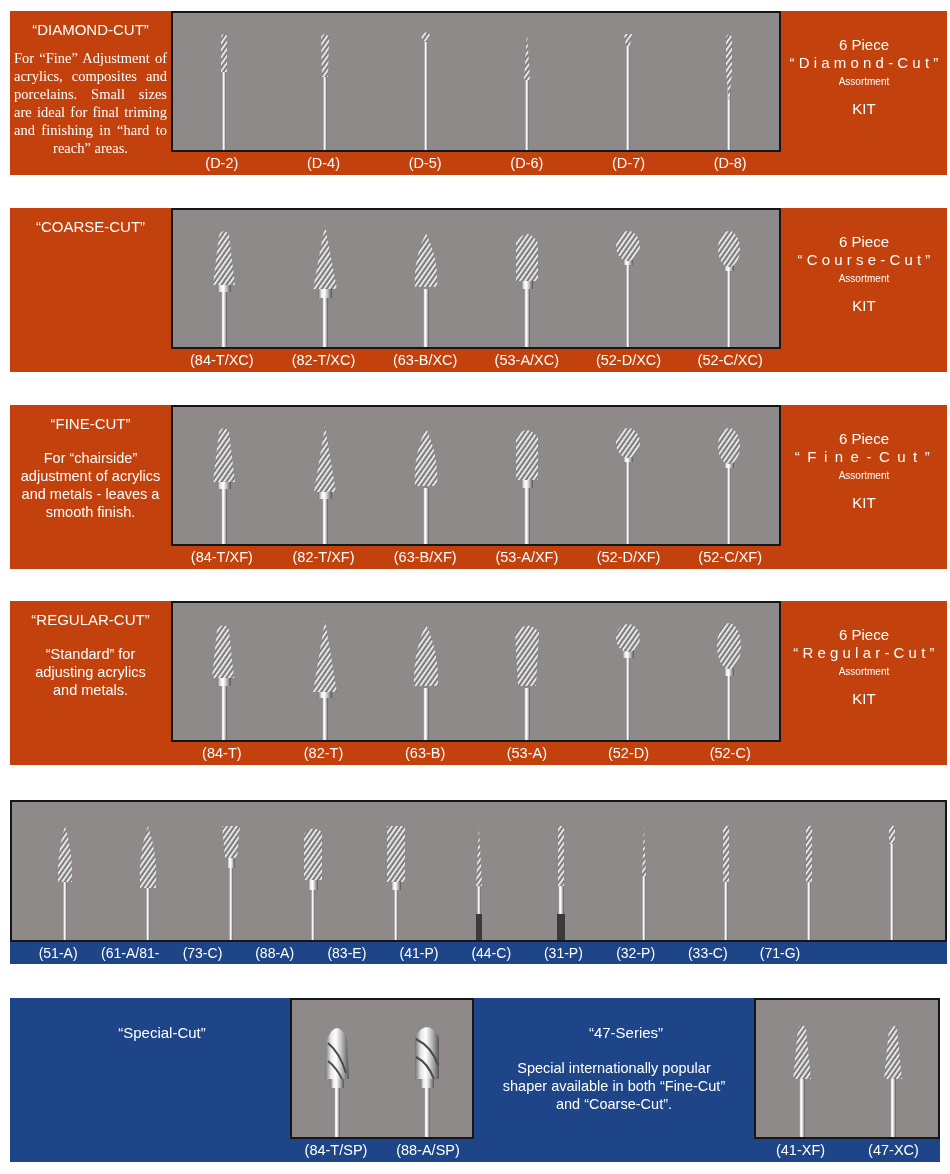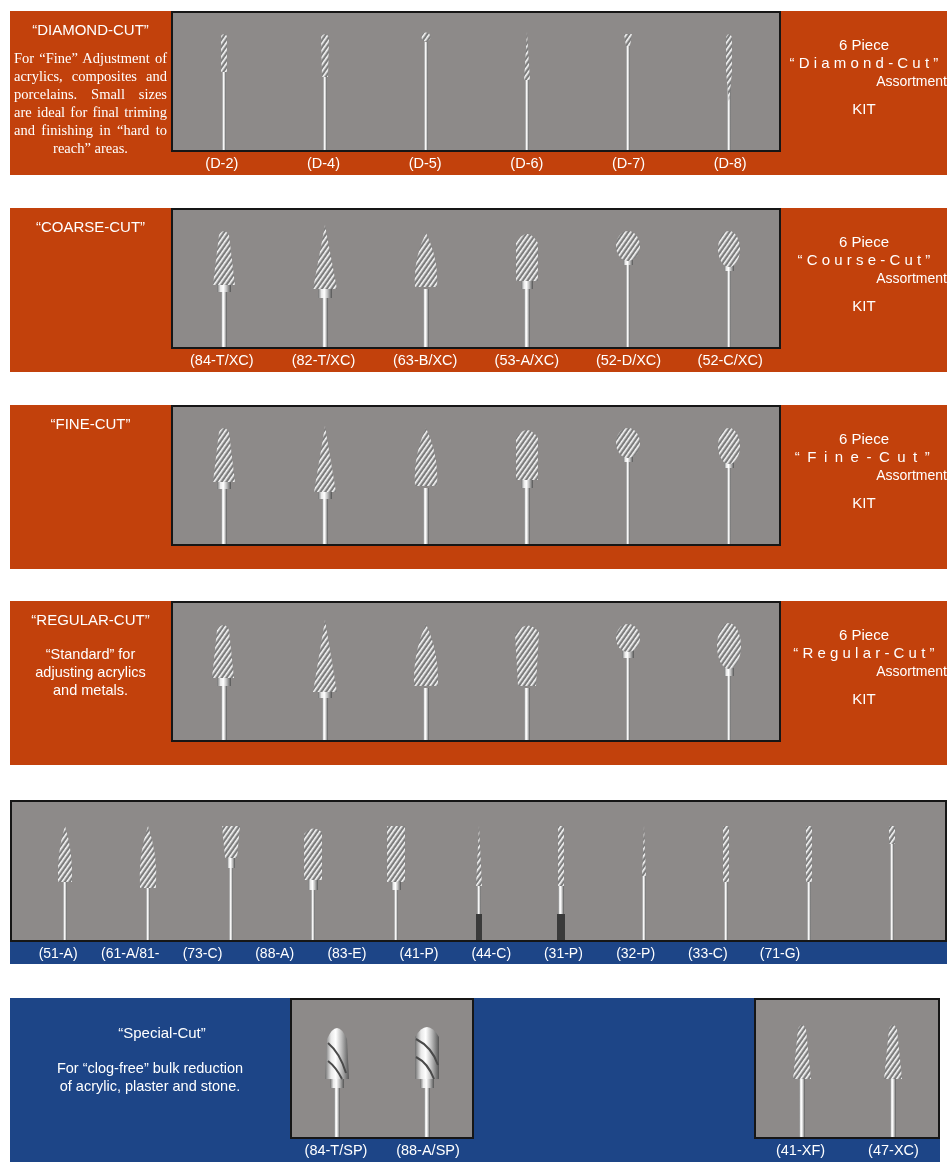--- a/index.html
+++ b/index.html
@@ -10,21 +10,21 @@
   .band .desc { position: absolute; left: 0; top: 0; width: 161px; height: 164px; text-align: center; padding-top: 10px; }
   .band .desc .title { font-size: 15px; line-height: 18px; margin-bottom: 16px; }
   .band .desc .body { font-size: 14.5px; line-height: 18px; padding: 0 4px; }
   .band .desc.just .body { text-align: justify; text-align-last: center; font-family: Liberation Serif, serif; }
   .band .photo { position: absolute; left: 161px; top: 0; width: 610px; height: 141px; background: #8d8a89; border: 2px solid #161616; }
   .band .captions { position: absolute; left: 161px; top: 141px; width: 610px; height: 23px; display: flex; }
   .captions .cap { flex: 1; text-align: center; font-size: 14.5px; line-height: 23px; }
   .band .kit { position: absolute; left: 771px; top: 0; width: 166px; height: 176px; text-align: center; }
   .kit .l1 { position: absolute; top: 84px; width: 100%; font-size: 15px; line-height: 19px; }
   .kit .l2 { position: absolute; top: 102px; width: 100%; font-size: 15px; line-height: 19px; letter-spacing: 4.2px; padding-left: 4px; }
-  .kit .l3 { position: absolute; top: 121px; width: 100%; font-size: 14px; line-height: 19px; text-align: right; }
+  .kit .l3 { position: absolute; top: 121px; width: 100%; font-size: 10px; line-height: 19px; }
   .kit .l4 { position: absolute; top: 148px; width: 100%; font-size: 15px; line-height: 19px; }
   .kit-inner { position: absolute; left: 0; top: -60px; width: 100%; height: 100%; }
 
   .bur-row { position: absolute; left: 0; top: 0; width: 100%; height: 100%; display: flex; }
   .bur-row .slot { flex: 1; position: relative; }
   .bur-row svg { position: absolute; left: 50%; bottom: 0; transform: translateX(-50%); }
 
   
   .gallery { position: absolute; left: 10px; top: 800px; width: 937px; height: 164px; background: #1d4587; }
   .gallery .photo { position: absolute; left: 0; top: 0; width: 937px; height: 142px; background: #8d8a89; border: 2px solid #161616; }
@@ -188,20 +188,21 @@
       <div class="l2">“Course-Cut”</div>
       <div class="l3">Assortment</div>
       <div class="l4">KIT</div>
     </div>
   </div>
 </div>
 
 <div class="band" style="top:405px">
   <div class="desc">
     <div class="title">“FINE-CUT”</div>
+    <div class="body" style="padding:0 6px">For “chairside” adjustment of acrylics and metals - leaves a smooth finish.</div>
   </div>
   <div class="photo">
     <div class="bur-row">
       <div class="slot">
           <svg width="34" height="118" viewBox="0 0 34 118">
             <rect x="14" y="60" width="6" height="58" fill="url(#metal)"></rect>
             <rect x="10" y="56" width="14" height="7" fill="url(#metal)"></rect>
             <path d="M6 56 L12 6 Q17 -2 22 6 L28 56 Z" fill="url(#cross)"></path>
           </svg>
         </div>
@@ -233,20 +234,28 @@
           </svg>
         </div>
       <div class="slot">
           <svg width="34" height="118" viewBox="0 0 34 118">
             <rect x="15" y="40" width="4" height="78" fill="url(#metal)"></rect>
             <rect x="12" y="36" width="10" height="6" fill="url(#metal)"></rect>
             <ellipse cx="17" cy="20" rx="11" ry="18" fill="url(#cross)"></ellipse>
           </svg>
         </div>
     </div>
+  </div>
+  <div class="captions">
+    <div class="cap">(84-T/XF)</div>
+    <div class="cap">(82-T/XF)</div>
+    <div class="cap">(63-B/XF)</div>
+    <div class="cap">(53-A/XF)</div>
+    <div class="cap">(52-D/XF)</div>
+    <div class="cap">(52-C/XF)</div>
   </div>
   <div class="kit">
     <div class="kit-inner">
       <div class="l1">6 Piece</div>
       <div class="l2" style="letter-spacing:7.5px">“Fine-Cut”</div>
       <div class="l3">Assortment</div>
       <div class="l4">KIT</div>
     </div>
   </div>
 </div>
@@ -292,20 +301,28 @@
           </svg>
         </div>
       <div class="slot">
           <svg width="34" height="118" viewBox="0 0 34 118">
             <rect x="15" y="52" width="4" height="66" fill="url(#metal)"></rect>
             <rect x="12" y="46" width="10" height="8" fill="url(#metal)"></rect>
             <ellipse cx="17" cy="24" rx="12" ry="23" fill="url(#cross)"></ellipse>
           </svg>
         </div>
     </div>
+  </div>
+  <div class="captions">
+    <div class="cap">(84-T)</div>
+    <div class="cap">(82-T)</div>
+    <div class="cap">(63-B)</div>
+    <div class="cap">(53-A)</div>
+    <div class="cap">(52-D)</div>
+    <div class="cap">(52-C)</div>
   </div>
   <div class="kit">
     <div class="kit-inner">
       <div class="l1">6 Piece</div>
       <div class="l2">“Regular-Cut”</div>
       <div class="l3">Assortment</div>
       <div class="l4">KIT</div>
     </div>
   </div>
 </div>
@@ -397,21 +414,20 @@
     <div class="cap">(31-P)</div>
     <div class="cap">(32-P)</div>
     <div class="cap">(33-C)</div>
     <div class="cap">(71-G)</div>
   </div>
 </div>
 
 <div class="bottom">
   <div class="desc-a">
     <div class="title">“Special-Cut”</div>
-    <div class="body" style="padding:0 40px">For “clog-free” bulk reduction of acrylic, plaster and stone.</div>
   </div>
   <div class="photo-a">
     <div class="bur-row">
       <div class="slot">
           <svg width="34" height="114" viewBox="0 0 34 114">
             <rect x="14" y="64" width="6" height="50" fill="url(#metal)"></rect>
             <rect x="10" y="56" width="14" height="9" fill="url(#metal)"></rect>
             <path d="M5 56 L7 16 Q17 -6 27 16 L29 56 Z" fill="url(#metal)"></path>
             <path d="M8 20 Q20 30 26 50 M8 38 Q16 44 22 56" stroke="#4a4a4a" stroke-width="2" fill="none"></path>
           </svg>
@@ -424,20 +440,24 @@
             <path d="M6 16 Q22 24 28 42 M6 34 Q18 40 24 56" stroke="#4a4a4a" stroke-width="2" fill="none"></path>
           </svg>
         </div>
     </div>
   </div>
   <div class="caps-a captions">
     <div class="cap">(84-T/SP)</div>
     <div class="cap">(88-A/SP)</div>
   </div>
 
+  <div class="desc-b">
+    <div class="title">“47-Series”</div>
+    <div class="body" style="padding:0 24px">Special internationally popular shaper available in both “Fine-Cut” and “Coarse-Cut”.</div>
+  </div>
   <div class="photo-b">
     <div class="bur-row">
       <div class="slot">
           <svg width="26" height="114" viewBox="0 0 26 114">
             <rect x="10" y="54" width="6" height="60" fill="url(#metal)"></rect>
             <path d="M4 56 L9 6 Q13 -2 17 6 L22 56 Z" fill="url(#cross)"></path>
           </svg>
         </div>
       <div class="slot">
           <svg width="26" height="114" viewBox="0 0 26 114">

